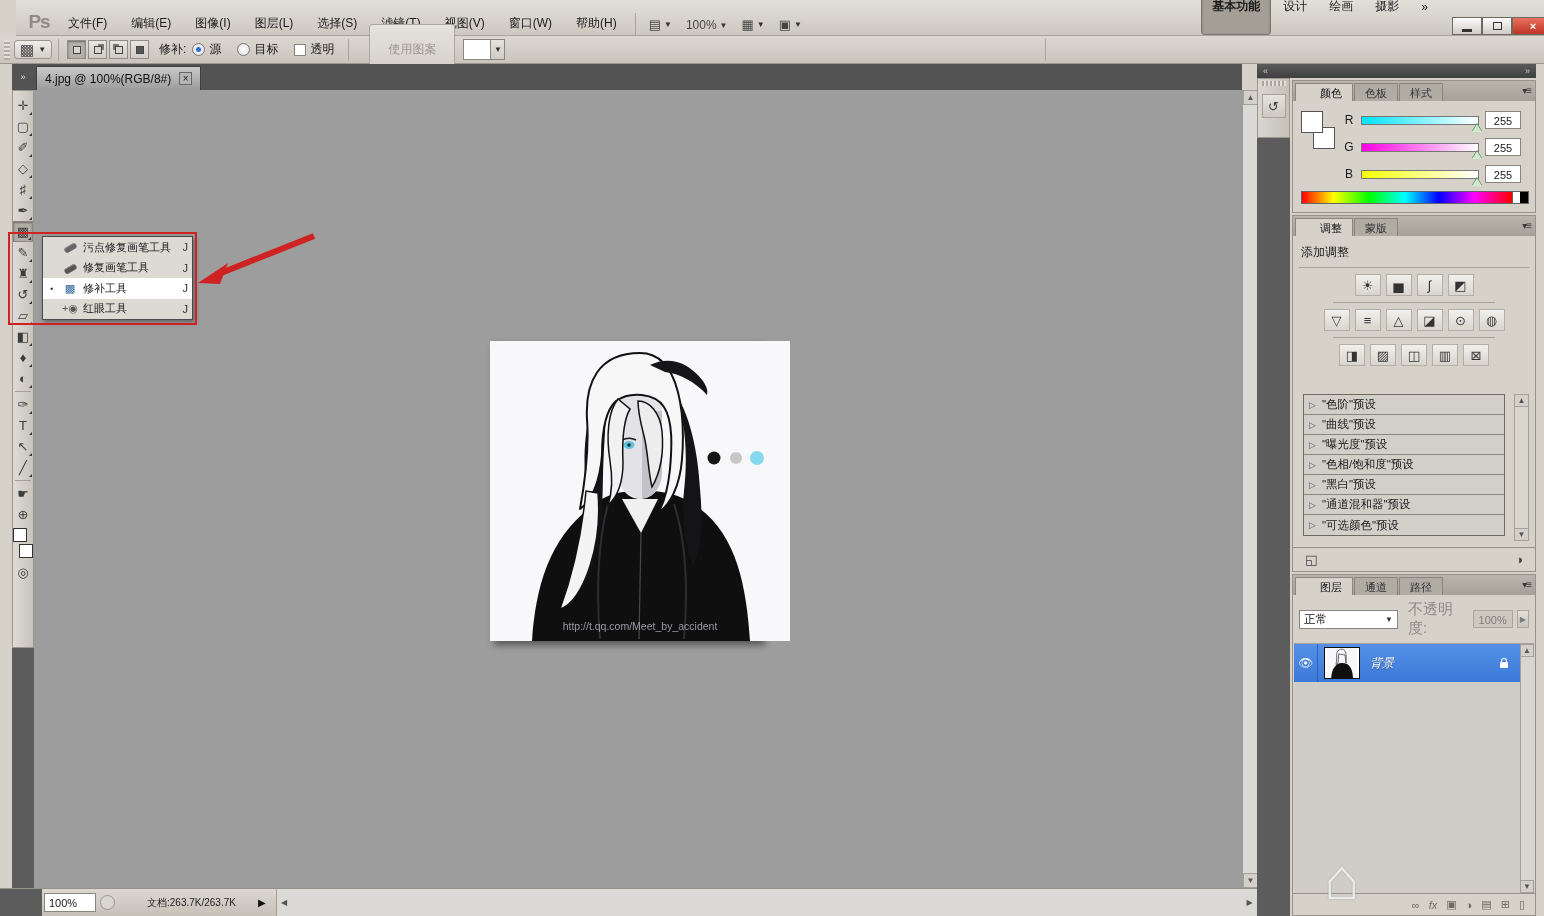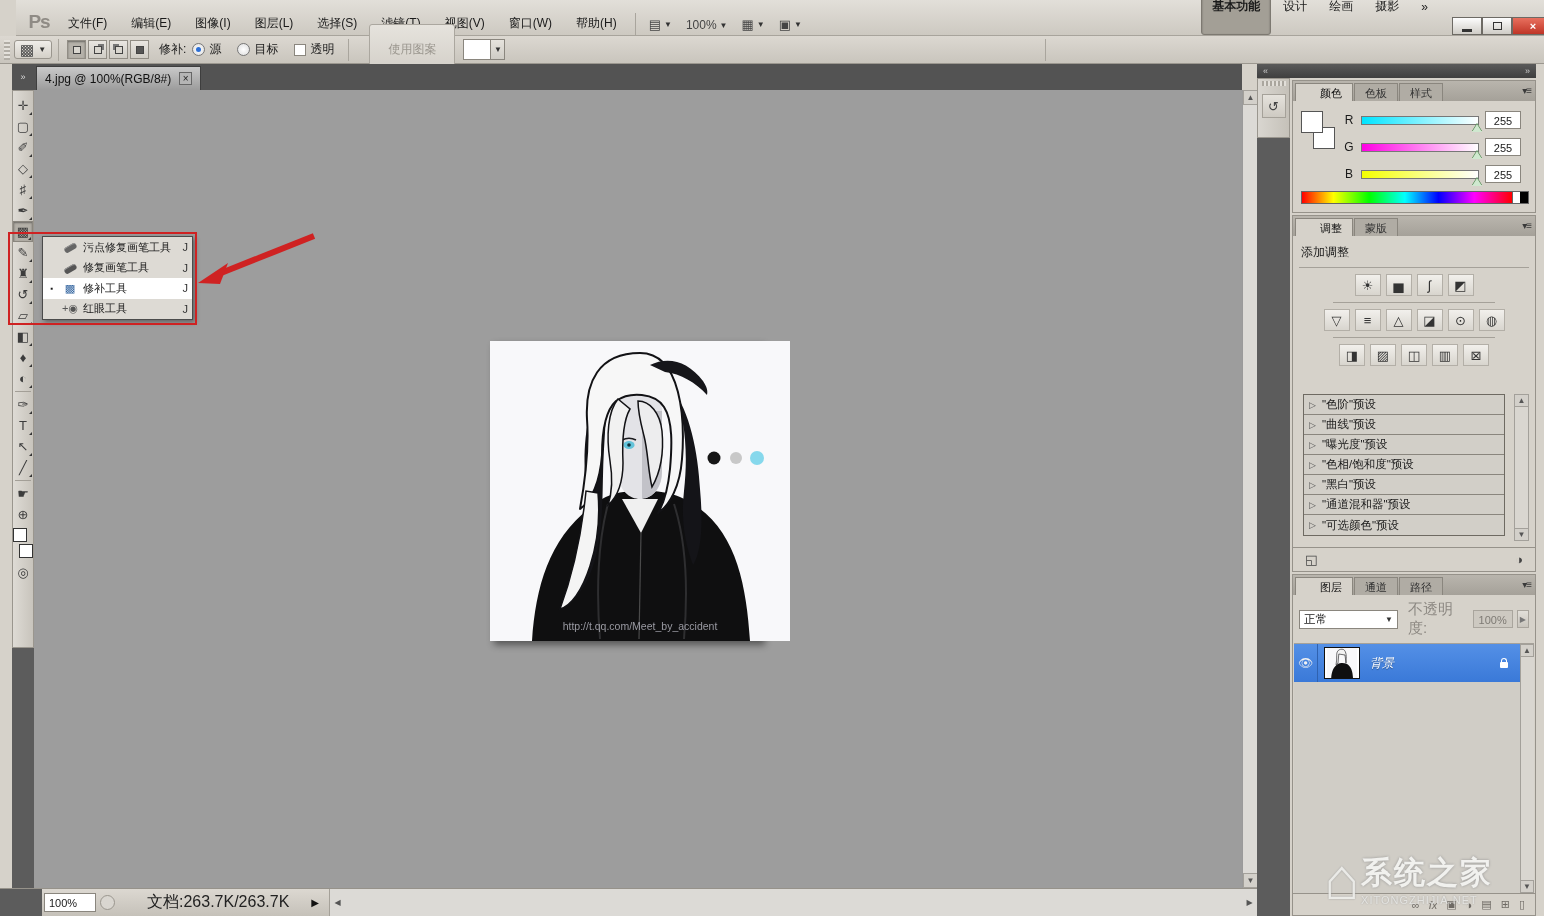--- a/index.html
+++ b/index.html
@@ -127,21 +127,21 @@
   .thumb-cell{width:36px;height:32px;background:#fff;border:1px solid #111;margin-left:6px;}
   .lname{margin-left:10px;font-style:italic;font-size:12px;text-shadow:0 1px 1px rgba(0,0,0,.4);}
   #layer-row .lockbadge{margin-left:auto;margin-right:26px;}
   #layer-scroll{position:absolute;right:0;top:0;width:14px;height:100%;background:#d9d6d0;border-left:1px solid #a3a09a;}
   .lp-bottom{position:absolute;left:0;bottom:0;width:100%;height:22px;border-top:1px solid #96928a;display:flex;align-items:center;justify-content:flex-end;gap:9px;padding:0 10px;color:#6e6a64;font-size:11px;}
   
   #statusbar{left:0;top:888px;width:1257px;height:28px;background:linear-gradient(#dcd8d1,#c5c1b9);border-top:1px solid #96928a;display:flex;align-items:center;}
   #status-dark{width:42px;height:28px;background:#5c5c5c;}
   #status-zoom{width:52px;height:19px;background:#fff;border:1px solid #8a867e;margin-left:2px;padding:0 4px;line-height:18px;font-size:11px;}
   .status-ico{width:15px;height:15px;border:1px solid #9a968e;border-radius:50%;margin:0 4px;background:#d9d6d0;}
-  #status-doc{margin-left:28px;font-size:16px;color:#222;}
+  #status-doc{margin-left:28px;font-size:10px;color:#222;}
   .status-play{margin-left:22px;font-size:10px;color:#111;}
   #hscroll{flex:1;height:28px;margin-left:10px;border-left:1px solid #a5a199;background:#dcdad6;display:flex;align-items:center;justify-content:space-between;}
   #hscroll .scroll-arrow{position:static;height:100%;border:none;background:transparent;}
   
   #sitemark{left:1324px;top:842px;width:220px;height:74px;z-index:60;display:flex;align-items:center;color:#f4f4f2;opacity:.93;}
   #sitemark .house{font-size:58px;line-height:1;color:#ededea;text-shadow:0 0 2px #9a9a9a;}
   #sitemark .col{margin-left:2px;}
   #sitemark .t1{font-size:31px;font-weight:bold;letter-spacing:2px;text-shadow:0 0 3px #8f8f8f;}
   #sitemark .t2{font-size:11px;letter-spacing:1px;color:#e6e6e3;text-shadow:0 0 2px #9a9a9a;}
 </style>
@@ -541,19 +541,15 @@
     <div id="status-doc">文档:263.7K/263.7K</div>
     <div class="status-play">▶</div>
     <div id="hscroll">
       <div class="scroll-arrow">◀</div>
       <div class="scroll-arrow">▶</div>
     </div>
   </div>
 
   <div id="sitemark" class="abs">
     <span class="house">⌂</span>
-    <span class="col">
-      <div class="t1">系统之家</div>
-      <div class="t2">XITONGZHIJIA.NET</div>
-    </span>
   </div>
 
 </div>
 
 </body></html>

